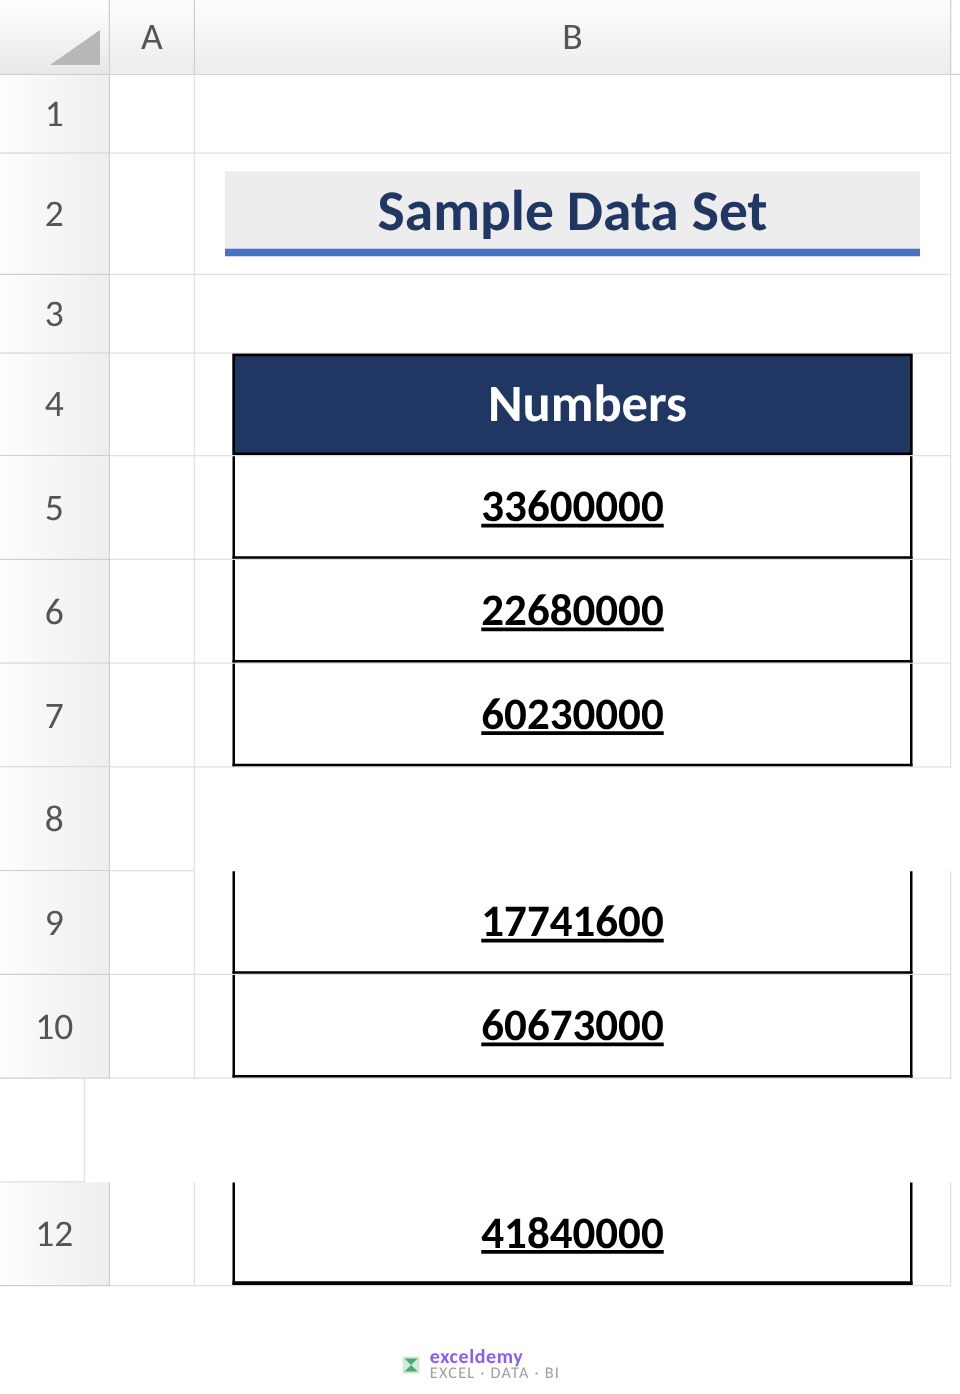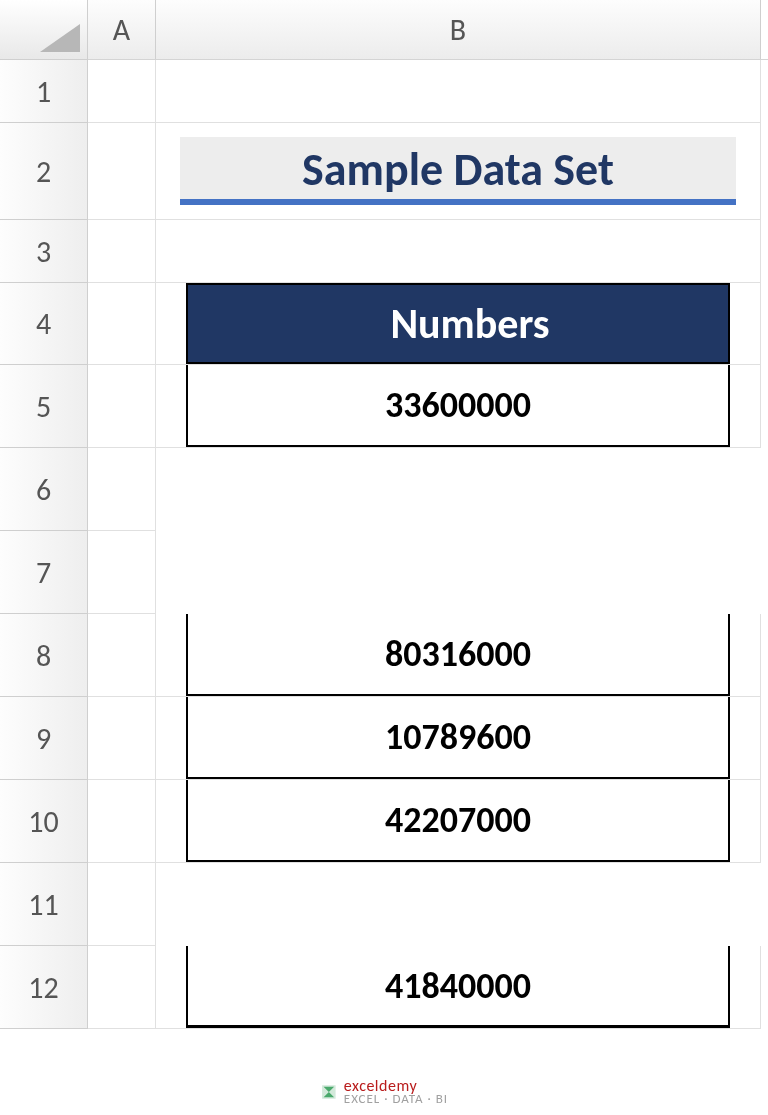--- a/index.html
+++ b/index.html
@@ -111,20 +111,21 @@
       color: #000;
       width: 100%;
       height: 100%;
       display: flex;
       align-items: center;
       justify-content: center;
       border-left: 2px solid #000;
       border-right: 2px solid #000;
       border-bottom: 2px solid #000;
       margin: 2px 30px;
+      text-decoration: underline;
     }
     .row-4 { height: 82px; }
     .row-data { height: 83px; }
     .row:nth-child(2) .row-header,
     .row.row-1 .row-header { height: 63px; }
     .watermark {
       position: absolute;
       bottom: 10px;
       left: 50%;
       transform: translateX(-50%);
@@ -133,21 +134,21 @@
       display: flex;
       align-items: center;
       gap: 6px;
       letter-spacing: 0.5px;
     }
     .watermark .wm-icon {
       width: 18px;
       height: 18px;
       display: inline-block;
     }
-    .watermark .wm-main { font-weight: 400; color: #b91c1c; }
+    .watermark .wm-main { font-weight: 700; color: #8b5cf6; }
     .watermark .wm-sub { font-size: 13px; color: #a0a0a0; display: block; letter-spacing: 1px; margin-top: -2px; }
     .wm-text { display: flex; flex-direction: column; line-height: 1; }
   </style>
 </head>
 <body>
 
 <div class="sheet">
   <div class="col-headers">
     <div class="corner-cell"></div>
     <div class="col-header col-A">A</div>
@@ -186,53 +187,55 @@
     <div class="row-header">5</div>
     <div class="cell cell-A"></div>
     <div class="cell cell-B">
       <div class="tbl-cell">33600000</div>
     </div>
   </div>
 
   <div class="row row-data">
     <div class="row-header">6</div>
     <div class="cell cell-A"></div>
+    <div class="cell cell-B">
+      <div class="tbl-cell">22680000</div>
+    </div>
   </div>
 
   <div class="row row-data">
     <div class="row-header">7</div>
     <div class="cell cell-A"></div>
+    <div class="cell cell-B">
+      <div class="tbl-cell">60230000</div>
+    </div>
   </div>
 
   <div class="row row-data">
     <div class="row-header">8</div>
     <div class="cell cell-A"></div>
-    <div class="cell cell-B">
-      <div class="tbl-cell">80316000</div>
-    </div>
   </div>
 
   <div class="row row-data">
     <div class="row-header">9</div>
     <div class="cell cell-A"></div>
     <div class="cell cell-B">
-      <div class="tbl-cell">10789600</div>
+      <div class="tbl-cell">17741600</div>
     </div>
   </div>
 
   <div class="row row-data">
     <div class="row-header">10</div>
     <div class="cell cell-A"></div>
     <div class="cell cell-B">
-      <div class="tbl-cell">42207000</div>
-    </div>
-  </div>
-
-  <div class="row row-data">
-    <div class="row-header">11</div>
+      <div class="tbl-cell">60673000</div>
+    </div>
+  </div>
+
+  <div class="row row-data">
     <div class="cell cell-A"></div>
   </div>
 
   <div class="row row-data">
     <div class="row-header">12</div>
     <div class="cell cell-A"></div>
     <div class="cell cell-B">
       <div class="tbl-cell" style="border-bottom:3px solid #000">41840000</div>
     </div>
   </div>

